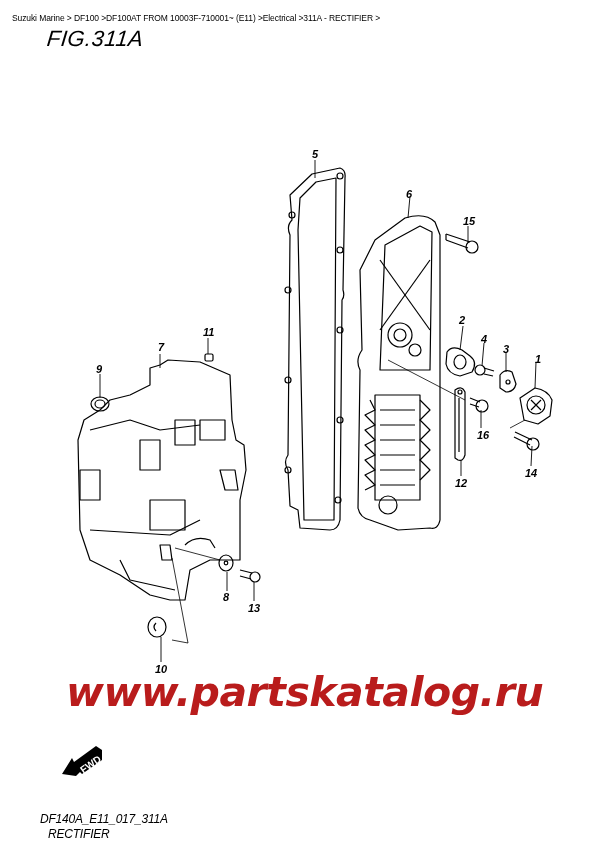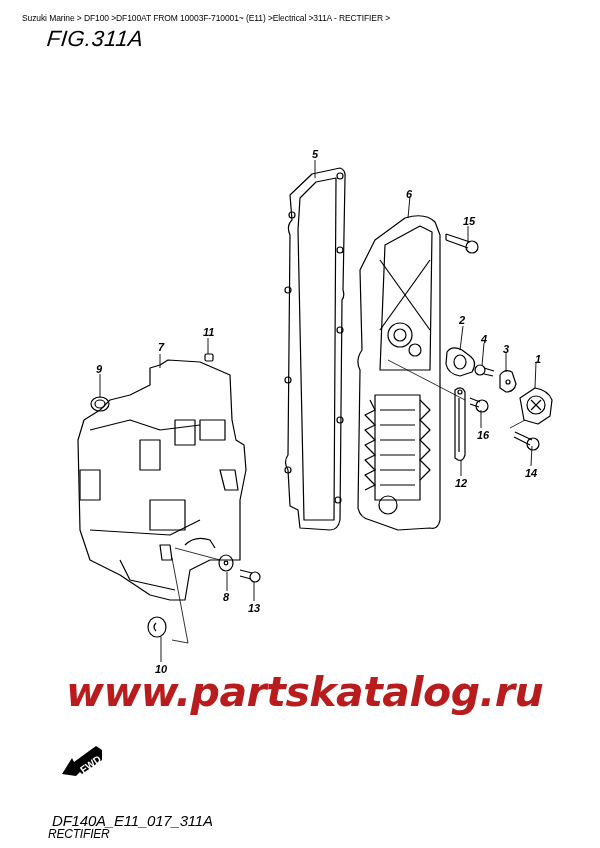--- a/index.html
+++ b/index.html
@@ -1,22 +1,22 @@
 <!DOCTYPE html>
 <html><head>
 <meta charset="utf-8">
 <style>
   html, body { margin: 0; padding: 0; background: #ffffff; }
   body { width: 600px; height: 848px; position: relative; overflow: hidden; font-family: "Liberation Sans", sans-serif; color: #000; }
-  .breadcrumb { position: absolute; left: 22px; top: 13px; font-size: 8.5px; letter-spacing: -0.1px; white-space: nowrap; }
+  .breadcrumb { position: absolute; left: 12px; top: 13px; font-size: 8.5px; letter-spacing: -0.1px; white-space: nowrap; }
   .fig-title { position: absolute; left: 47px; top: 26px; font-size: 22px; font-style: italic; transform: skewX(-6deg); letter-spacing: 0.5px; }
   .diagram { position: absolute; left: 0; top: 0; width: 600px; height: 848px; }
   .callout { font-family: "Liberation Sans", sans-serif; font-style: italic; font-weight: bold; font-size: 11px; fill: #000; }
   .watermark { position: absolute; left: 66px; top: 668px; font-family: "DejaVu Sans", sans-serif; font-weight: bold; font-style: italic; font-size: 41px; color: #b91c1c; letter-spacing: -0.5px; white-space: nowrap; }
-  .footer-code { position: absolute; left: 52px; top: 812px; font-size: 15px; font-style: italic; letter-spacing: -0.2px; }
+  .footer-code { position: absolute; left: 40px; top: 812px; font-size: 12px; font-style: italic; letter-spacing: -0.2px; }
   .footer-name { position: absolute; left: 48px; top: 827px; font-size: 12px; font-style: italic; letter-spacing: -0.2px; }
   .fwd { position: absolute; left: 60px; top: 740px; }
 </style>
 </head>
 <body>
 
 <div class="breadcrumb">Suzuki Marine &gt; DF100 &gt;DF100AT FROM 10003F-710001~ (E11) &gt;Electrical &gt;311A - RECTIFIER &gt;</div>
 <div class="fig-title">FIG.311A</div>
 
 <svg class="diagram" viewBox="0 0 600 848" xmlns="http://www.w3.org/2000/svg">

